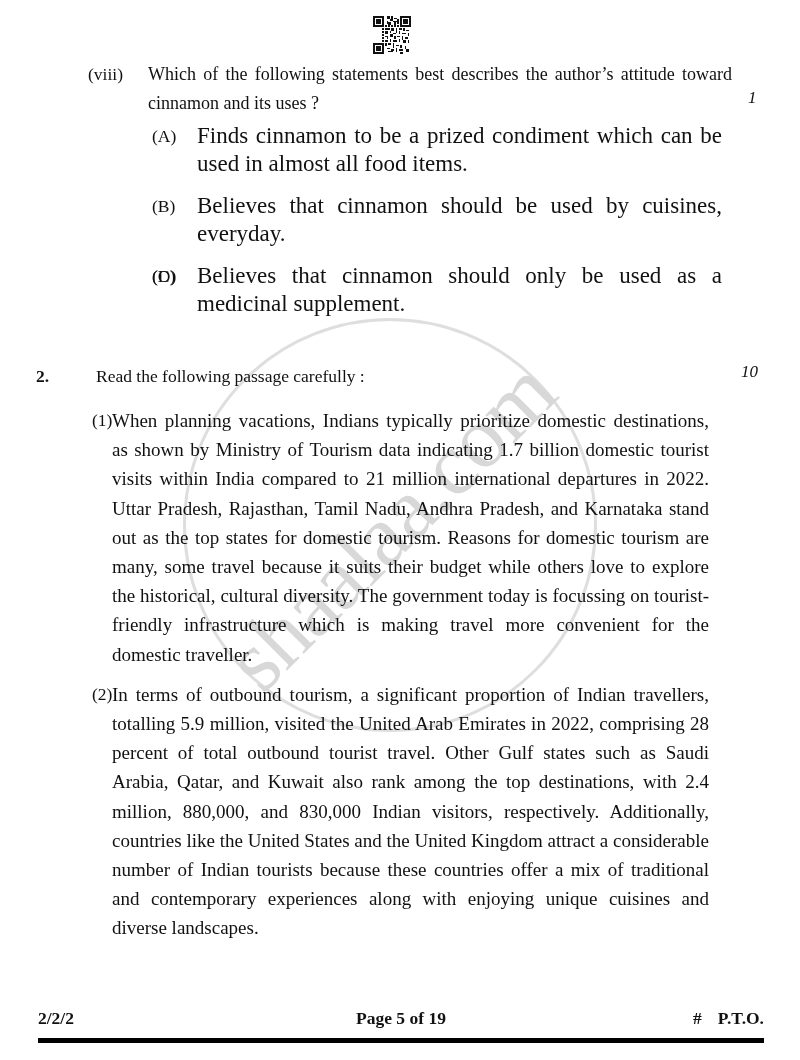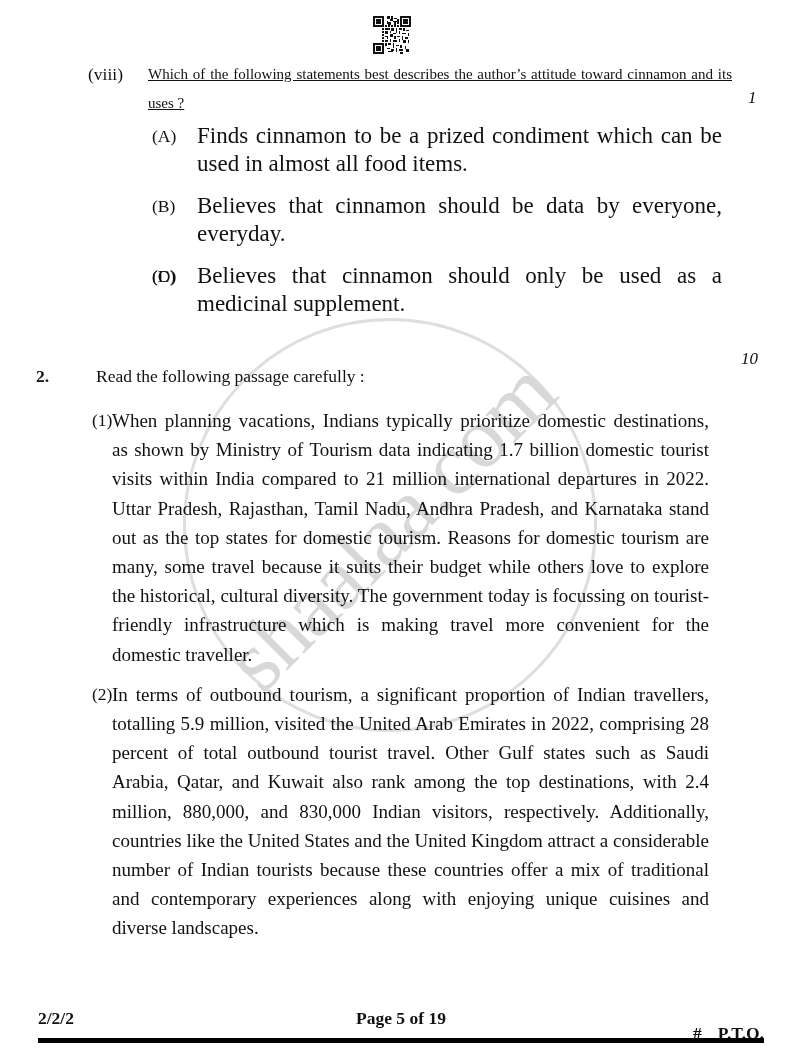--- a/index.html
+++ b/index.html
@@ -79,41 +79,40 @@
   .block-q8 { position: absolute; left: 0; top: 60px; width: 800px; }
   .block-q2 { position: absolute; left: 0; top: 362px; width: 800px; }
 
   .marker {
     position: absolute;
     text-align: center;
     font-size: 17.5px;
     line-height: 29px;
   }
   .body {
-    font-size: 15px;
+    font-size: 18px;
     line-height: 29px;
     text-align: justify;
     text-justify: inter-word;
-    text-decoration: underline;
   }
   .body.last-natural > :last-child { }
 
   
   .q8-marker { left: 88px; top: 0; }
   .q8-body   { position: absolute; left: 148px; top: 0; width: 584px; }
 
   
   .mark {
     position: absolute;
     font-style: italic;
     font-size: 17px;
     color: #111;
   }
   .mark-1  { left: 748px; top: 88px; }
-  .mark-10 { left: 741px; top: 349px; }
+  .mark-10 { left: 741px; top: 362px; }
 
   
   .options { position: absolute; left: 0; top: 62px; width: 800px; }
   .opt { position: relative; margin-bottom: 14px; }
   .opt-label {
     position: absolute;
     left: 152px;
     top: 0;
     font-size: 17.5px;
     line-height: 28px;
@@ -163,21 +162,21 @@
   }
   .footer-left, .footer-center, .footer-right {
     position: absolute;
     top: 0;
     font-weight: bold;
     font-size: 17.5px;
     white-space: nowrap;
   }
   .footer-left  { left: 0; }
   .footer-center{ left: 50%; transform: translateX(-50%); }
-  .footer-right { right: 0; margin-top: 15px; }
+  .footer-right { right: 0; }
   .footer-right .hash { margin-right: 16px; font-weight: bold; }
   .footer-rule {
     position: absolute;
     left: 38px;
     top: 1038px;
     width: 726px;
     height: 5px;
     background: #000000;
   }
 </style>
@@ -282,21 +281,21 @@
       <div class="marker q8-marker">(viii)</div>
       <div class="body q8-body">Which of the following statements best describes the author’s attitude toward cinnamon and its uses ?</div>
 
       <div class="options">
         <div class="opt">
           <div class="opt-label">(A)</div>
           <div class="opt-text">Finds cinnamon to be a prized condiment which can be used in almost all food items.</div>
         </div>
         <div class="opt">
           <div class="opt-label">(B)</div>
-          <div class="opt-text">Believes that cinnamon should be data by everyone, everyday.</div>
+          <div class="opt-text">Believes that cinnamon should be used by cuisines, everyday.</div>
         </div>
         <div class="opt">
           <div class="opt-label">(C)</div>
         </div>
         <div class="opt">
           <div class="opt-label">(D)</div>
           <div class="opt-text">Believes that cinnamon should only be used as a medicinal supplement.</div>
         </div>
       </div>
     </div>

